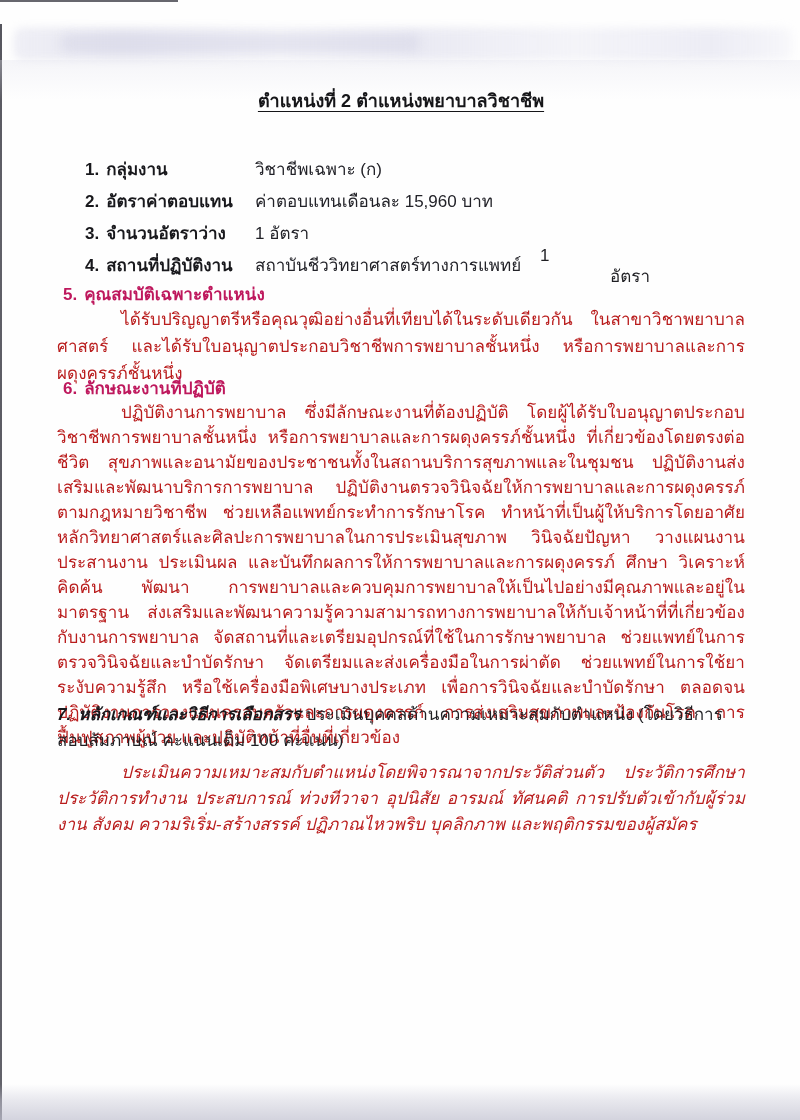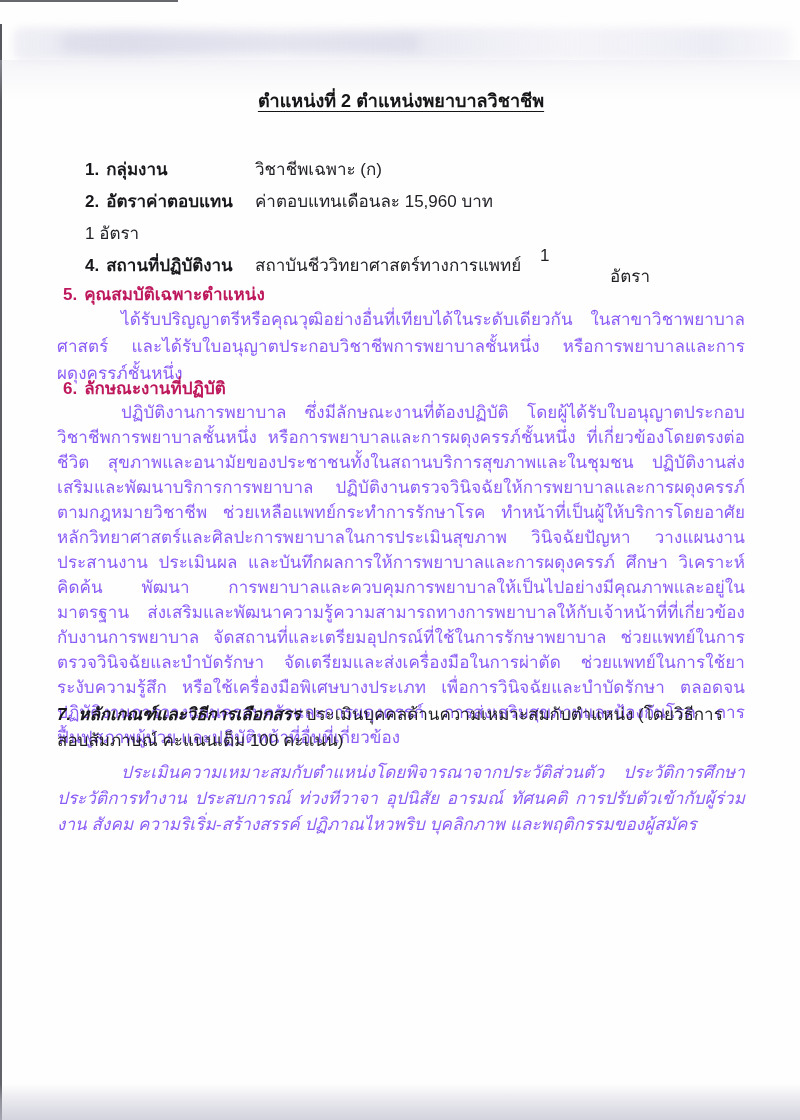--- a/index.html
+++ b/index.html
@@ -56,21 +56,21 @@
   .field-row{display:flex;align-items:flex-end;height:32px;padding-left:28px;position:relative;}
   .field-key{font-weight:bold;width:170px;flex:0 0 170px;font-size:17px;color:#18181c;}
   .field-key .no{margin-right:7px;}
   .field-value{font-size:17px;color:#222228;}
   .field-extra-count{position:absolute;left:483px;top:0;font-size:17px;}
   .field-extra-unit{position:absolute;left:553px;top:16px;font-size:17px;}
   .sec-heading{font-weight:bold;font-size:17px;color:#be185d;padding-left:6px;}
   .sec-heading .no{margin-right:7px;}
   .para{
     font-size:17px;line-height:25px;text-align:justify;
-    text-indent:64px;color:#8b5cf6;letter-spacing:.1px;
+    text-indent:64px;color:#b91c1c;letter-spacing:.1px;
   }
   .para.loose{line-height:27px;}
   .s5-heading{top:280px;}
   .s5-body{top:306px;}
   .s6-heading{top:374px;}
   .s6-body{top:400px;}
   .s7-heading{top:702px;font-size:17px;line-height:26px;text-align:left;}
   .s7-heading .bold-part{font-weight:bold;color:#18181c;font-style:italic;}
   .s7-heading .bold-part .no{margin-right:7px;}
   .s7-body{top:760px;line-height:26px;font-style:italic;}
@@ -97,20 +97,21 @@
       <span class="field-key"><span class="no">1.</span><span>กลุ่มงาน</span></span>
       <span class="field-value">วิชาชีพเฉพาะ (ก)</span>
     </div>
 
     <div class="field-row">
       <span class="field-key"><span class="no">2.</span><span>อัตราค่าตอบแทน</span></span>
       <span class="field-value">ค่าตอบแทนเดือนละ 15,960 บาท</span>
     </div>
 
     <div class="field-row">
+      <span class="field-key"><span class="no">3.</span><span>จำนวนอัตราว่าง</span></span>
       <span class="field-value">1  อัตรา</span>
     </div>
 
     <div class="field-row">
       <span class="field-key"><span class="no">4.</span><span>สถานที่ปฏิบัติงาน</span></span>
       <span class="field-value">สถาบันชีววิทยาศาสตร์ทางการแพทย์</span>
       <span class="field-extra-count">1</span>
       <span class="field-extra-unit">อัตรา</span>
     </div>
 

